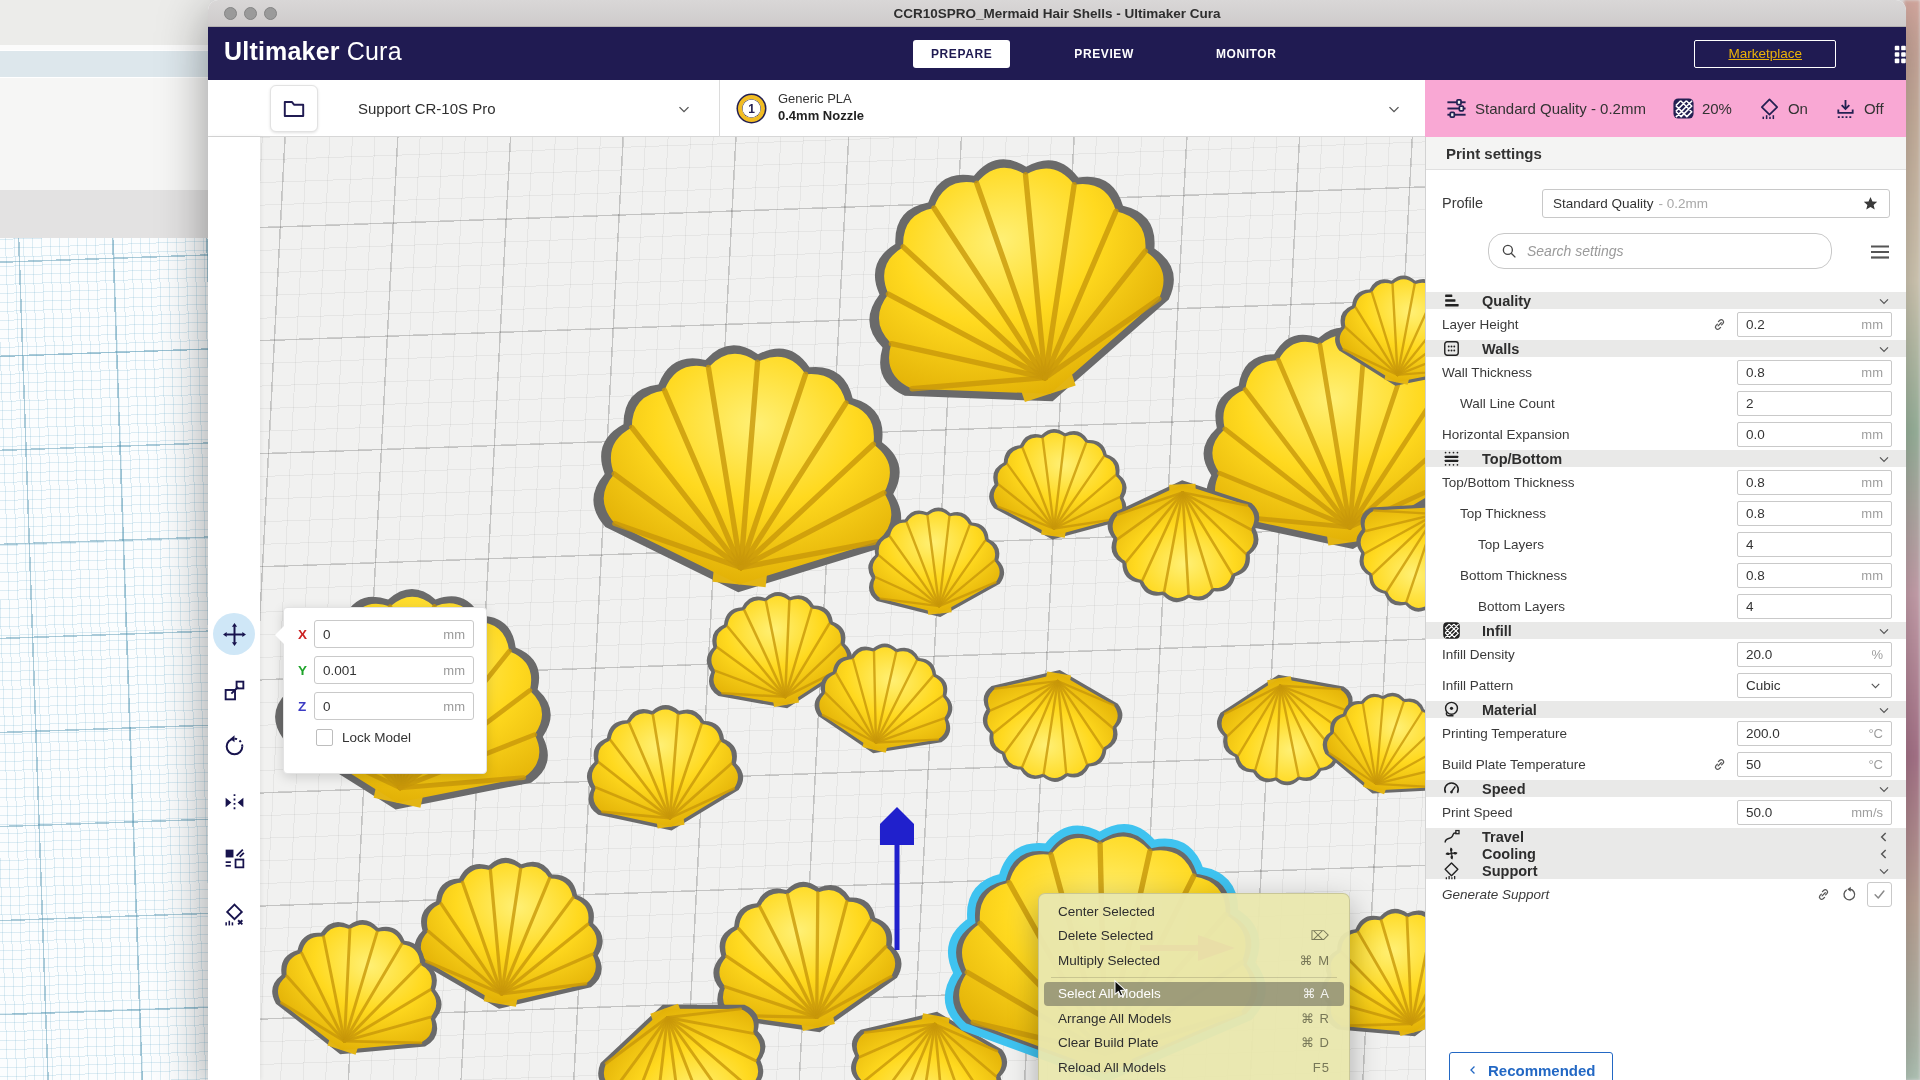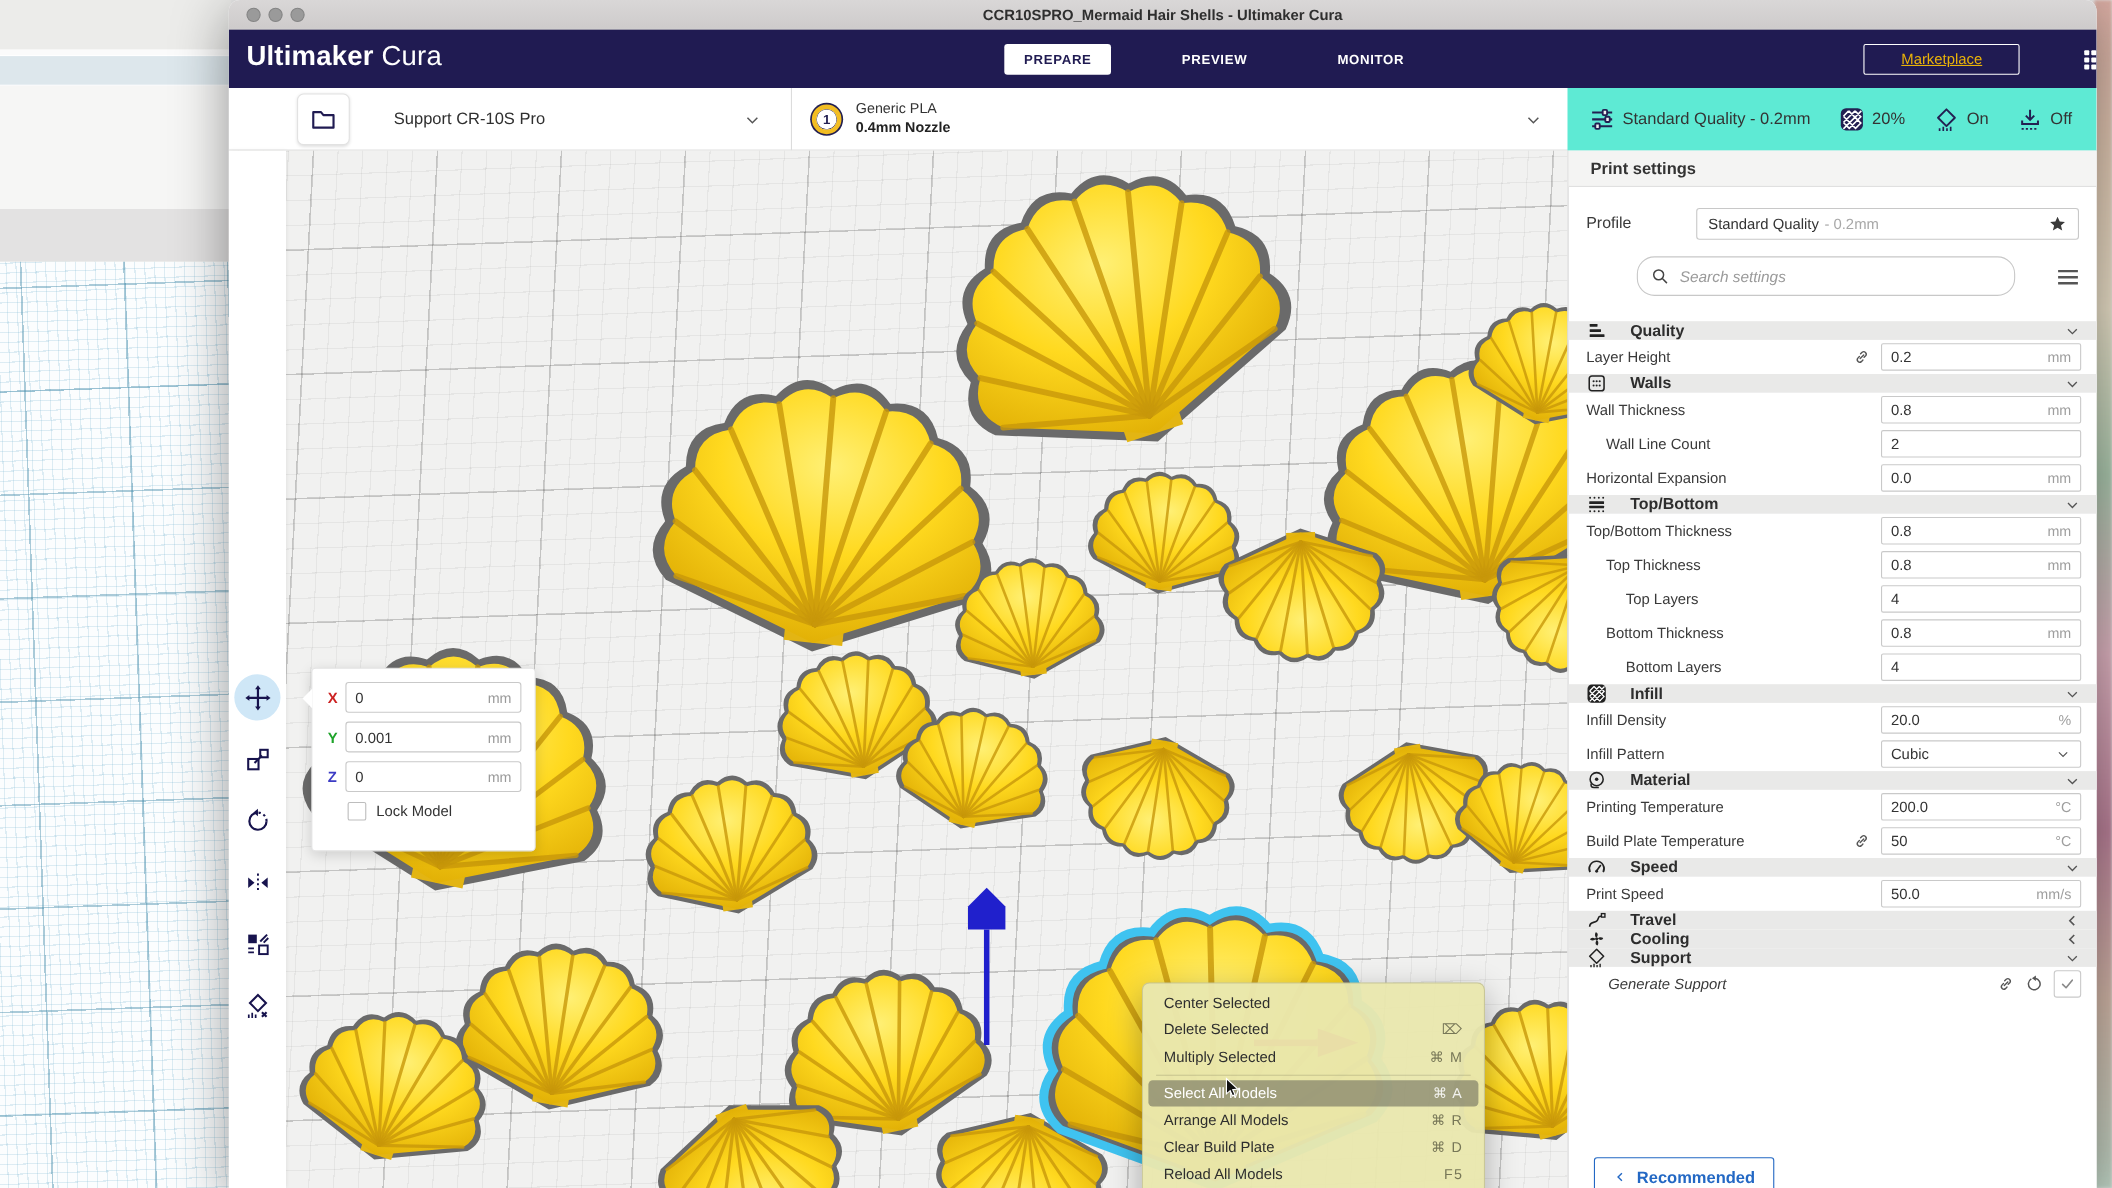--- a/index.html
+++ b/index.html
@@ -55,21 +55,21 @@
   #printer-select .nm { margin-left:25px; font-size:15px; color:#2f2f2f; }
   #printer-select .chev { position:absolute; right:30px; width:18px; height:18px; color:#555; }
   .vdiv { position:absolute; top:0; width:1px; height:57px; background:#dcdcdc; }
   #material-select { position:absolute; left:512px; top:0; width:705px; height:57px; }
   .ext-badge { position:absolute; left:18px; top:15px; width:27px; height:27px; border-radius:50%;
     background:#fff; border:4px solid #f2bd23; box-shadow:0 0 0 1.5px #232052, inset 0 0 0 .5px #232052;
     display:flex; align-items:center; justify-content:center; font-size:12px; font-weight:bold; color:#232052; }
   #material-select .l1 { position:absolute; left:58px; top:11px; font-size:13px; color:#333; }
   #material-select .l2 { position:absolute; left:58px; top:28px; font-size:13px; font-weight:bold; color:#222; }
   #material-select .chev { position:absolute; right:22px; top:20px; width:18px; height:18px; color:#555; }
-  #config-summary { position:absolute; left:1217px; top:0; width:481px; height:57px; background:#5eead4;
+  #config-summary { position:absolute; left:1217px; top:0; width:481px; height:57px; background:#f9a8d4;
     display:flex; align-items:center; padding-left:20px; gap:7px; }
   #config-summary .ic { width:23px; height:23px; color:#232052; flex:none; }
   #config-summary .txt { font-size:15px; color:#333; white-space:nowrap; }
   #config-summary .gap { width:12px; flex:none; }
 
   
   #viewport { position:absolute; left:0; top:137px; width:1217px; height:943px; background:#f4f4f3; overflow:hidden; }
   #plate { position:absolute; left:-180px; top:-100px; width:1700px; height:1300px; background-color:#f1f1f0;
     background-image:
       repeating-linear-gradient(90deg, rgba(0,0,0,.15) 0 1.5px, transparent 1.5px 113px),
@@ -123,24 +123,24 @@
   #search-box .ph { font-size:14px; font-style:italic; color:#9a9a9a; }
   #filter-menu-btn { position:absolute; right:14px; top:7px; width:24px; height:24px; color:#555; }
   #sections { position:absolute; left:0; top:155px; width:100%; }
   .shead { height:17px; background:#e9e9e8; display:flex; align-items:center; padding:0 14px 0 16px; }
   .shead .ic { width:19px; height:19px; color:#222; flex:none; }
   .shead .nm { margin-left:21px; font-size:14.5px; font-weight:bold; color:#2d2d2d; }
   .shead .chev { margin-left:auto; width:16px; height:16px; color:#555; }
   .srow { height:31px; display:flex; align-items:center; padding:0 14px 0 16px; }
   .srow .lbl { font-size:13.5px; color:#3a3a3a; }
   .srow .lbl.i1 { padding-left:18px; } .srow .lbl.i2 { padding-left:36px; }
-  .srow .lbl.italic { font-style:italic;margin-left:20px; }
+  .srow .lbl.italic { font-style:italic; }
   .srow .spacer { flex:1; }
   .srow .linkic, .srow .resetic { width:17px; height:17px; color:#555; margin-right:9px; flex:none; }
-  .vbox { width:182px; height:25px; border:1px solid #c9c9c9; border-radius:2px; background:#fff;
+  .vbox { width:155px; height:25px; border:1px solid #c9c9c9; border-radius:2px; background:#fff;
     display:flex; align-items:center; padding:0 8px; flex:none; }
   .vbox .val { font-size:13.5px; color:#333; }
   .vbox .unit { margin-left:auto; font-size:13px; color:#9e9e9e; }
   .vbox .dchev { margin-left:auto; width:15px; height:15px; color:#555; }
   .cbox { width:25px; height:25px; border:1px solid #c9c9c9; border-radius:3px; display:flex;
     align-items:center; justify-content:center; color:#8a8a8a; flex:none; }
   .cbox .ic { width:15px; height:15px; }
   #recommended-btn { position:absolute; left:23px; top:915px; height:36px; padding:0 16px; background:#fff;
     border:1.5px solid #2368c4; border-radius:3px; display:flex; align-items:center; gap:8px;
     color:#2368c4; font-size:15px; font-weight:bold; }

